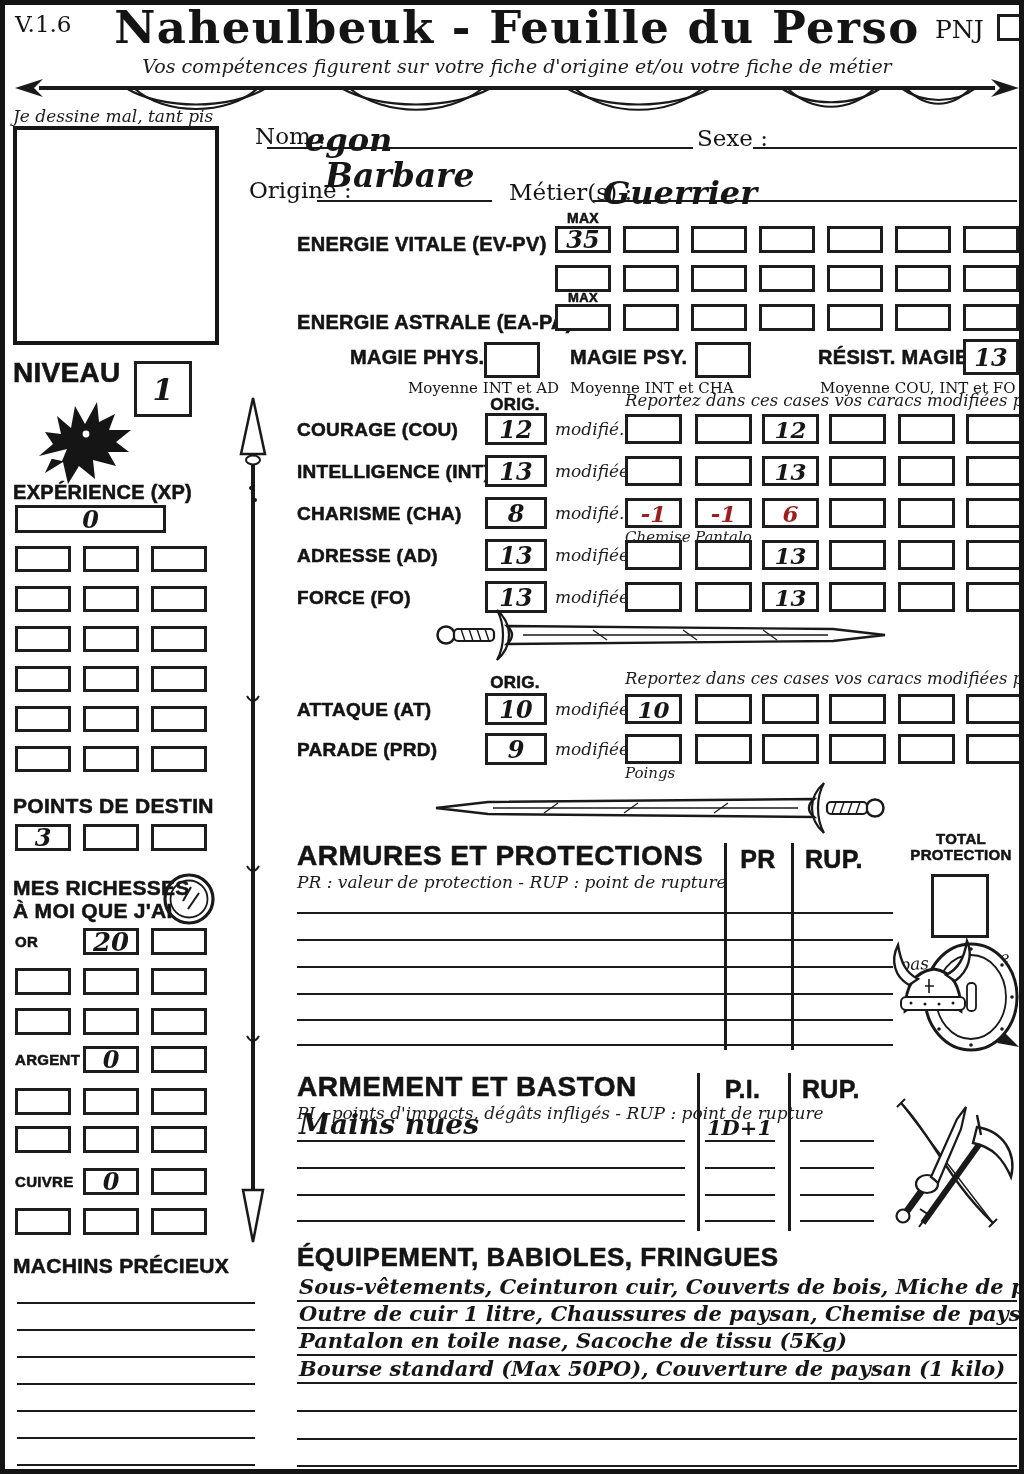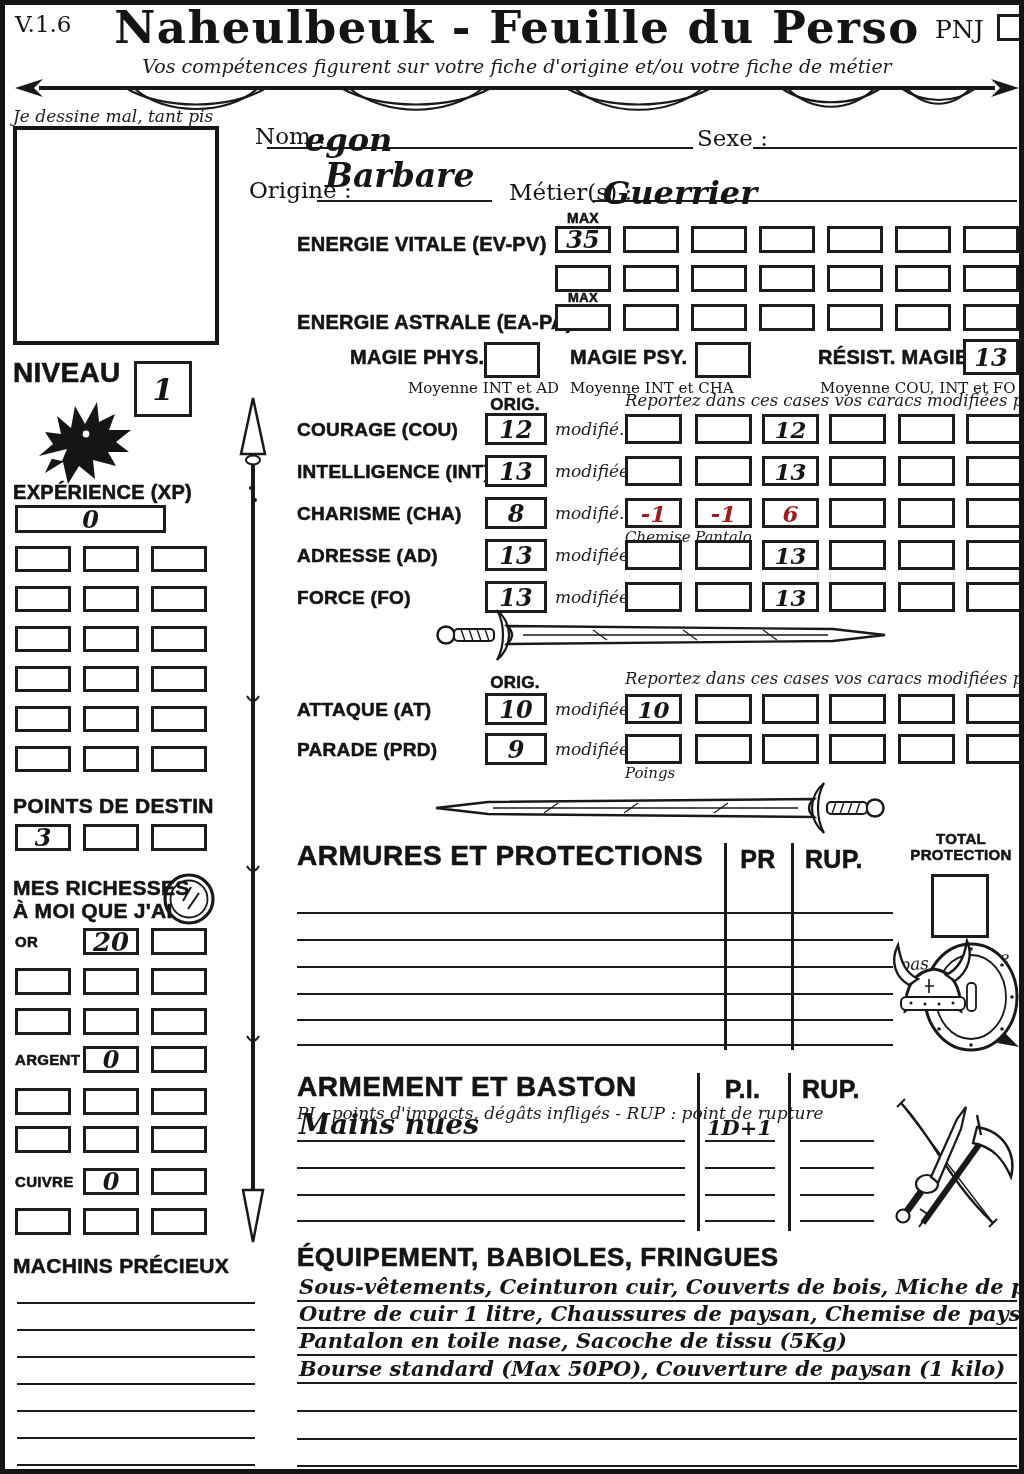--- a/index.html
+++ b/index.html
@@ -536,20 +536,21 @@
         <path d="M28,23 l4,12 M36,23 l4,12 M44,23 l4,12 M52,23 l4,12" class="ink" stroke-width="1.4"></path>
         <path d="M64,4 C80,18 80,40 64,54 C72,40 72,18 64,4 Z" fill="#fff" stroke="#191919" stroke-width="2.2"></path>
         <path d="M74,20 L400,23 L452,29 L400,35 L74,38 Q84,29 74,20 Z" fill="#fff" stroke="#191919" stroke-width="2.4"></path>
         <line x1="90" y1="29" x2="395" y2="29" class="ink" stroke-width="1.4"></line>
         <path d="M160,24 l14,10 M250,24 l14,10 M330,24 l14,10" class="ink" stroke-width="1.2"></path>
       </g>
     </svg>
   </div>
 
   <div class="abs heavy" style="left:292px;top:835px;font-size:28px;letter-spacing:.5px;">ARMURES ET PROTECTIONS</div>
+  <div class="abs cal" style="left:292px;top:867px;font-size:17px;">PR : valeur de protection - RUP : point de rupture</div>
   <div class="vsep" style="left:719px;top:838px;height:207px;"></div>
   <div class="vsep" style="left:786px;top:838px;height:207px;"></div>
   <div class="abs heavy ctr" style="left:720px;top:840px;width:66px;font-size:25px;">PR</div>
   <div class="abs heavy" style="left:800px;top:840px;font-size:25px;">RUP.</div>
   <div class="abs" id="armor-rows" style="left:292px;top:0;">
       <div style="position: absolute; left: 0px; top: 881px; width: 720px; height: 28px;">
         <div class="fline" style="left: 0px; bottom: 0px; width: 596px;"></div>
         <span class="hand" style="position: absolute; left: 2px; bottom: 2px; font-size: 21px;"></span>
         <div class="fline" style="left: 438px; bottom: 0px; width: 46px;"></div>
         <span class="hand" style="position: absolute; left: 440px; bottom: 2px; font-size: 20px;"></span>

